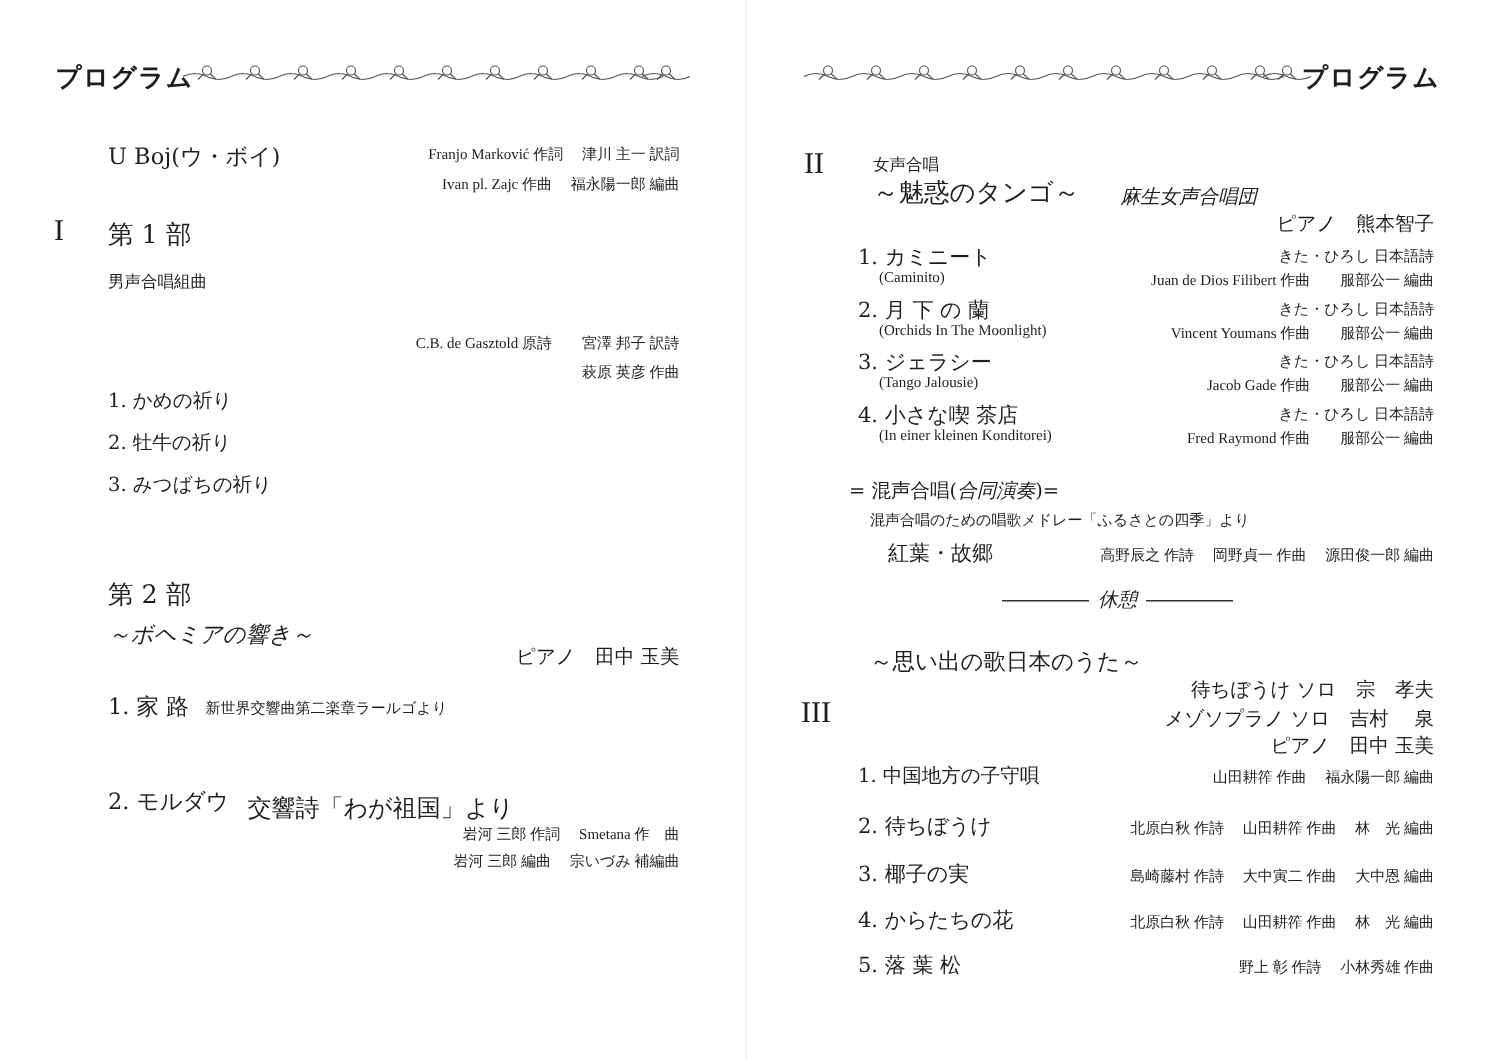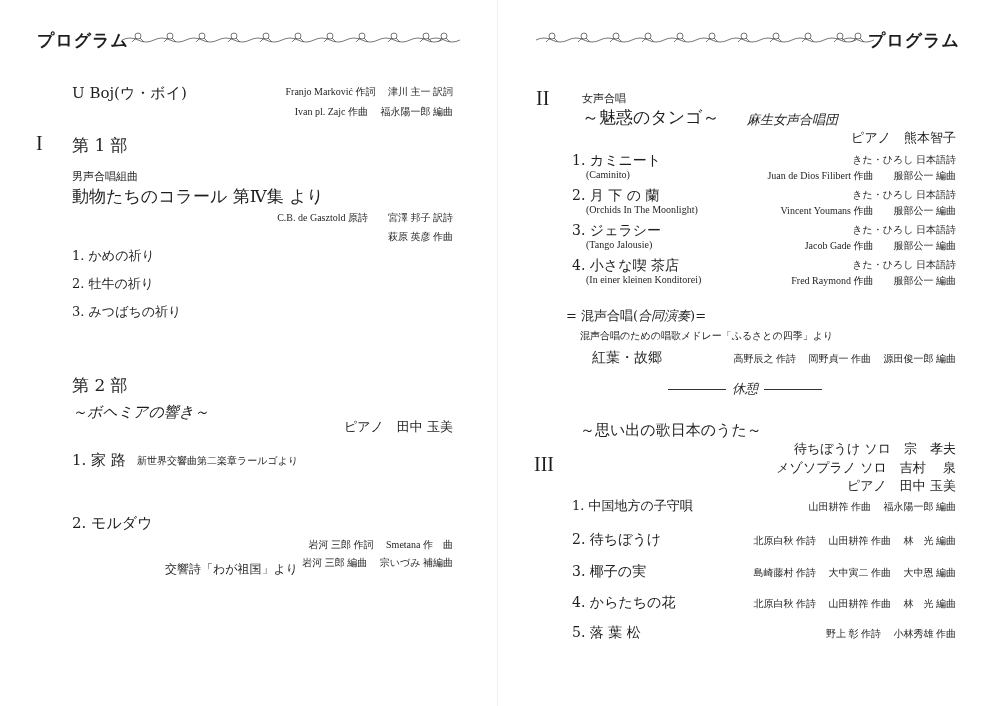--- a/index.html
+++ b/index.html
@@ -1,20 +1,20 @@
 <!DOCTYPE html>
 <html><head>
   <meta charset="utf-8">
   <style>
     html, body { margin:0; padding:0; }
     body {
       width:1000px; height:706px; background:#ffffff; position:relative; overflow:hidden;
       font-family: "DejaVu Serif", "Liberation Serif", serif; color:#1e1e1e;
     }
-    .page { position:absolute; top:5px; height:596px; width:500px; }
+    .page { position:absolute; top:16px; height:596px; width:500px; }
     .page.left { left:0; }
     .page.right { left:500px; }
     .fold { position:absolute; left:497px; top:0; width:1px; height:706px; background:#f0f0f0; }
     .abs { position:absolute; white-space:nowrap; }
     .header-title { font-size:17px; font-weight:bold; letter-spacing:1px; }
     .ornament { position:absolute; height:14px; }
     .roman { font-size:20px; font-family:"Liberation Serif", serif; }
     .part { font-size:17px; }
     .small { font-size:11px; }
     .tiny { font-size:10px; font-family:"Liberation Serif", "DejaVu Serif", serif; }
@@ -54,36 +54,35 @@
       <use href="#orn" x="306"></use>
   </svg>
 
   <div class="abs title-md" style="left:72px;top:79px;">U Boj(ウ・ボイ)</div>
   <div class="abs credit" style="right:47px;top:80px;">Franjo Marković 作詞　 津川 主一 訳詞</div>
   <div class="abs credit" style="right:47px;top:100px;">Ivan pl. Zajc 作曲　 福永陽一郎 編曲</div>
 
   <div class="abs roman" style="left:36px;top:127px;">I</div>
   <div class="abs part" style="left:72px;top:129px;">第 1 部</div>
   <div class="abs small" style="left:72px;top:164px;">男声合唱組曲</div>
-  <div class="abs title-lg" style="left:72px;top:180px;">動物たちのコラール 第Ⅳ集 より</div>
   <div class="abs credit" style="right:47px;top:206px;">C.B. de Gasztold 原詩　　宮澤 邦子 訳詩</div>
   <div class="abs credit" style="right:47px;top:225px;">萩原 英彦 作曲</div>
   <div class="abs item" style="left:72px;top:242px;font-size:13px;">1. かめの祈り</div>
   <div class="abs item" style="left:72px;top:270px;font-size:13px;">2. 牡牛の祈り</div>
   <div class="abs item" style="left:72px;top:298px;font-size:13px;">3. みつばちの祈り</div>
 
   <div class="abs part" style="left:72px;top:369px;">第 2 部</div>
   <div class="abs title-md" style="left:72px;top:398px;font-style:italic;">～ボヘミアの響き～</div>
   <div class="abs" style="right:47px;top:413px;font-size:13px;">ピアノ　田中 玉美</div>
 
   <div class="abs title-md" style="left:72px;top:446px;">1. 家 路</div>
   <div class="abs small" style="left:137px;top:449px;font-size:10px;text-align:right;">新世界交響曲第二楽章ラールゴより</div>
 
   <div class="abs title-md" style="left:72px;top:509px;">2. モルダウ</div>
-  <div class="abs small" style="left:165px;top:513px;font-size:12px;margin-top:43px;">交響詩「わが祖国」より</div>
+  <div class="abs small" style="left:165px;top:513px;font-size:16px;">交響詩「わが祖国」より</div>
   <div class="abs credit" style="right:47px;top:533px;">岩河 三郎 作詞　 Smetana 作　曲</div>
   <div class="abs credit" style="right:47px;top:551px;">岩河 三郎 編曲　 宗いづみ 補編曲</div>
 </div>
 
 <div class="page right">
   <svg class="ornament" style="left:36px;top:27px;" width="338" height="14">
     <use href="#orn" x="0"></use>
       <use href="#orn" x="32"></use>
       <use href="#orn" x="64"></use>
       <use href="#orn" x="96"></use>

